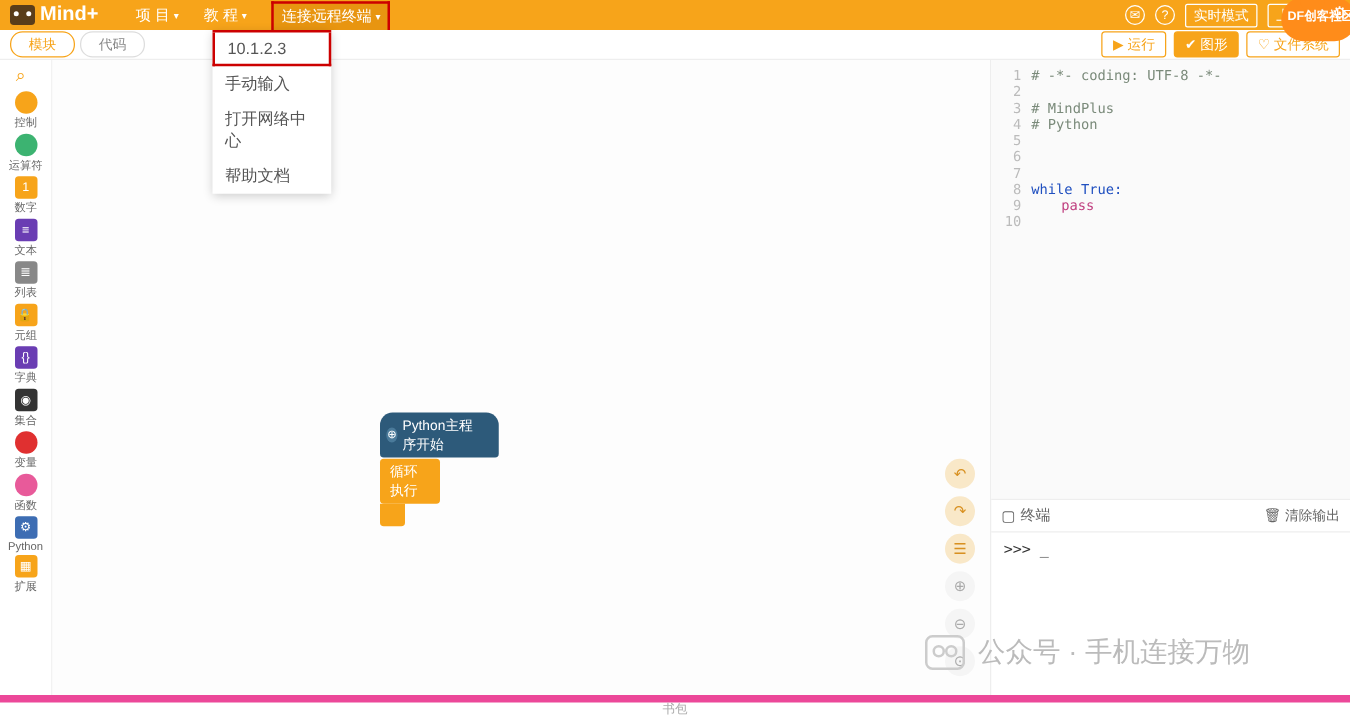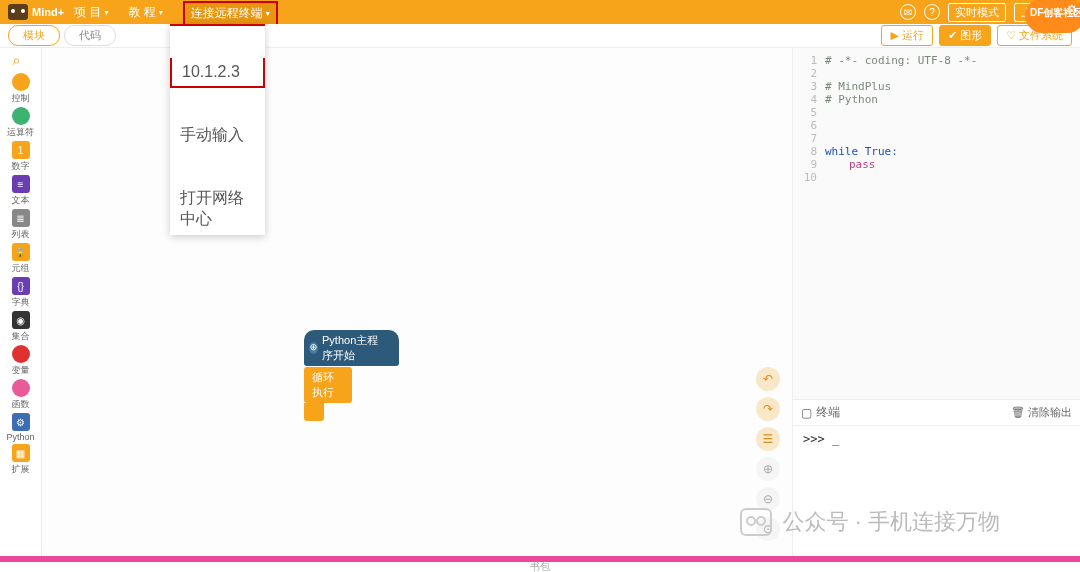--- a/index.html
+++ b/index.html
@@ -1,38 +1,38 @@
 <!DOCTYPE html>
 <html><head>
   <meta charset="utf-8">
   <style>
     * { margin: 0; padding: 0; box-sizing: border-box; }
     body { font-family: "Microsoft YaHei", Arial, sans-serif; width: 1080px; height: 572px; overflow: hidden; background: #fff; position: relative; }
 
     
     .topbar { height: 24px; background: #f7a41a; display: flex; align-items: center; color: #fff; font-size: 12px; padding: 0 8px; }
-    .logo { display: flex; align-items: center; font-weight: bold; font-size: 11px; margin-right: 0; }
+    .logo { display: flex; align-items: center; font-weight: bold; font-size: 16px; margin-right: 20px; }
     .logo-img { width: 20px; height: 16px; background: #5a3d1a; border-radius: 3px; margin-right: 4px; display:inline-block; position: relative; }
     .logo-img::before { content:''; position:absolute; width:4px; height:4px; background:#fff; border-radius:50%; top:5px; left:3px; }
     .logo-img::after { content:''; position:absolute; width:4px; height:4px; background:#fff; border-radius:50%; top:5px; right:3px; }
     .menu-item { margin: 0 10px; cursor: pointer; display: flex; align-items: center; }
     .menu-item .caret { margin-left: 3px; font-size: 8px; }
     .menu-item.highlighted { background: #e89510; padding: 2px 6px; border: 2px solid #cc0000; border-bottom: none; }
     .topbar-right { margin-left: auto; display: flex; align-items: center; gap: 8px; }
     .top-icon { width: 16px; height: 16px; border: 1.5px solid #fff; border-radius: 50%; display: flex; align-items: center; justify-content: center; font-size: 10px; cursor: pointer; }
     .mode-btn { padding: 1px 6px; border: 1px solid #fff; border-radius: 2px; font-size: 11px; cursor: pointer; }
     .df-badge { position: absolute; top: -2px; right: -5px; color: #fff; font-size: 12px; display: flex; align-items: center; z-index: 10; }
     .df-cloud { width: 60px; height: 35px; background: #ff8c1a; border-radius: 18px; position: relative; }
     .df-cloud::before { content:''; position:absolute; width:20px; height:20px; background:#ff8c1a; border-radius:50%; top:-8px; left:15px; }
     .df-text { position: absolute; top: 8px; left: 5px; font-weight: bold; font-size: 10px; white-space: nowrap; }
     .gear-float { position:absolute; top:2px; right:2px; font-size:14px; color:#fff; z-index:11; }
 
     
     .dropdown { position: absolute; top: 24px; left: 170px; width: 95px; background: #fff; box-shadow: 0 2px 8px rgba(0,0,0,0.2); z-index: 100; border-top: 2px solid #cc0000; }
-    .dropdown-item { padding: 5px 10px; font-size: 16px; color: #555; cursor: pointer; margin-top: 32px; }
+    .dropdown-item { padding: 5px 10px; font-size: 13px; color: #555; cursor: pointer; }
     .dropdown-item.hl { border: 2px solid #cc0000; border-top: none; }
 
     
     .toolbar { height: 24px; display: flex; align-items: center; padding: 3px 8px; border-bottom: 1px solid #eee; }
     .tab-btn { padding: 2px 14px; border: 1px solid #f7a41a; border-radius: 10px; font-size: 11px; cursor: pointer; margin-right: 4px; }
     .tab-btn.active { background: #fff; color: #f7a41a; }
     .tab-btn.inactive { background: #fff; color: #888; border-color: #ddd; }
     .toolbar-right { margin-left: auto; display: flex; gap: 6px; }
     .tb-btn { display: flex; align-items: center; font-size: 11px; padding: 2px 8px; border: 1px solid #f7a41a; border-radius: 3px; color: #f7a41a; cursor: pointer; gap: 3px; }
     .tb-btn.solid { background: #f7a41a; color: #fff; }
@@ -111,20 +111,21 @@
   <div class="df-cloud">
       <span class="df-text">DF创客社区</span>
     </div>
 </div>
 <div class="gear-float">⚙</div>
 
 <div class="dropdown">
   <div class="dropdown-item hl">10.1.2.3</div>
   <div class="dropdown-item">手动输入</div>
   <div class="dropdown-item">打开网络中心</div>
+  <div class="dropdown-item">帮助文档</div>
 </div>
 
 <div class="toolbar">
   <div class="tab-btn active">模块</div>
   <div class="tab-btn inactive">代码</div>
   <div class="toolbar-right">
     <div class="tb-btn">
         <span>▶</span>
         <span>运行</span>
       </div>

